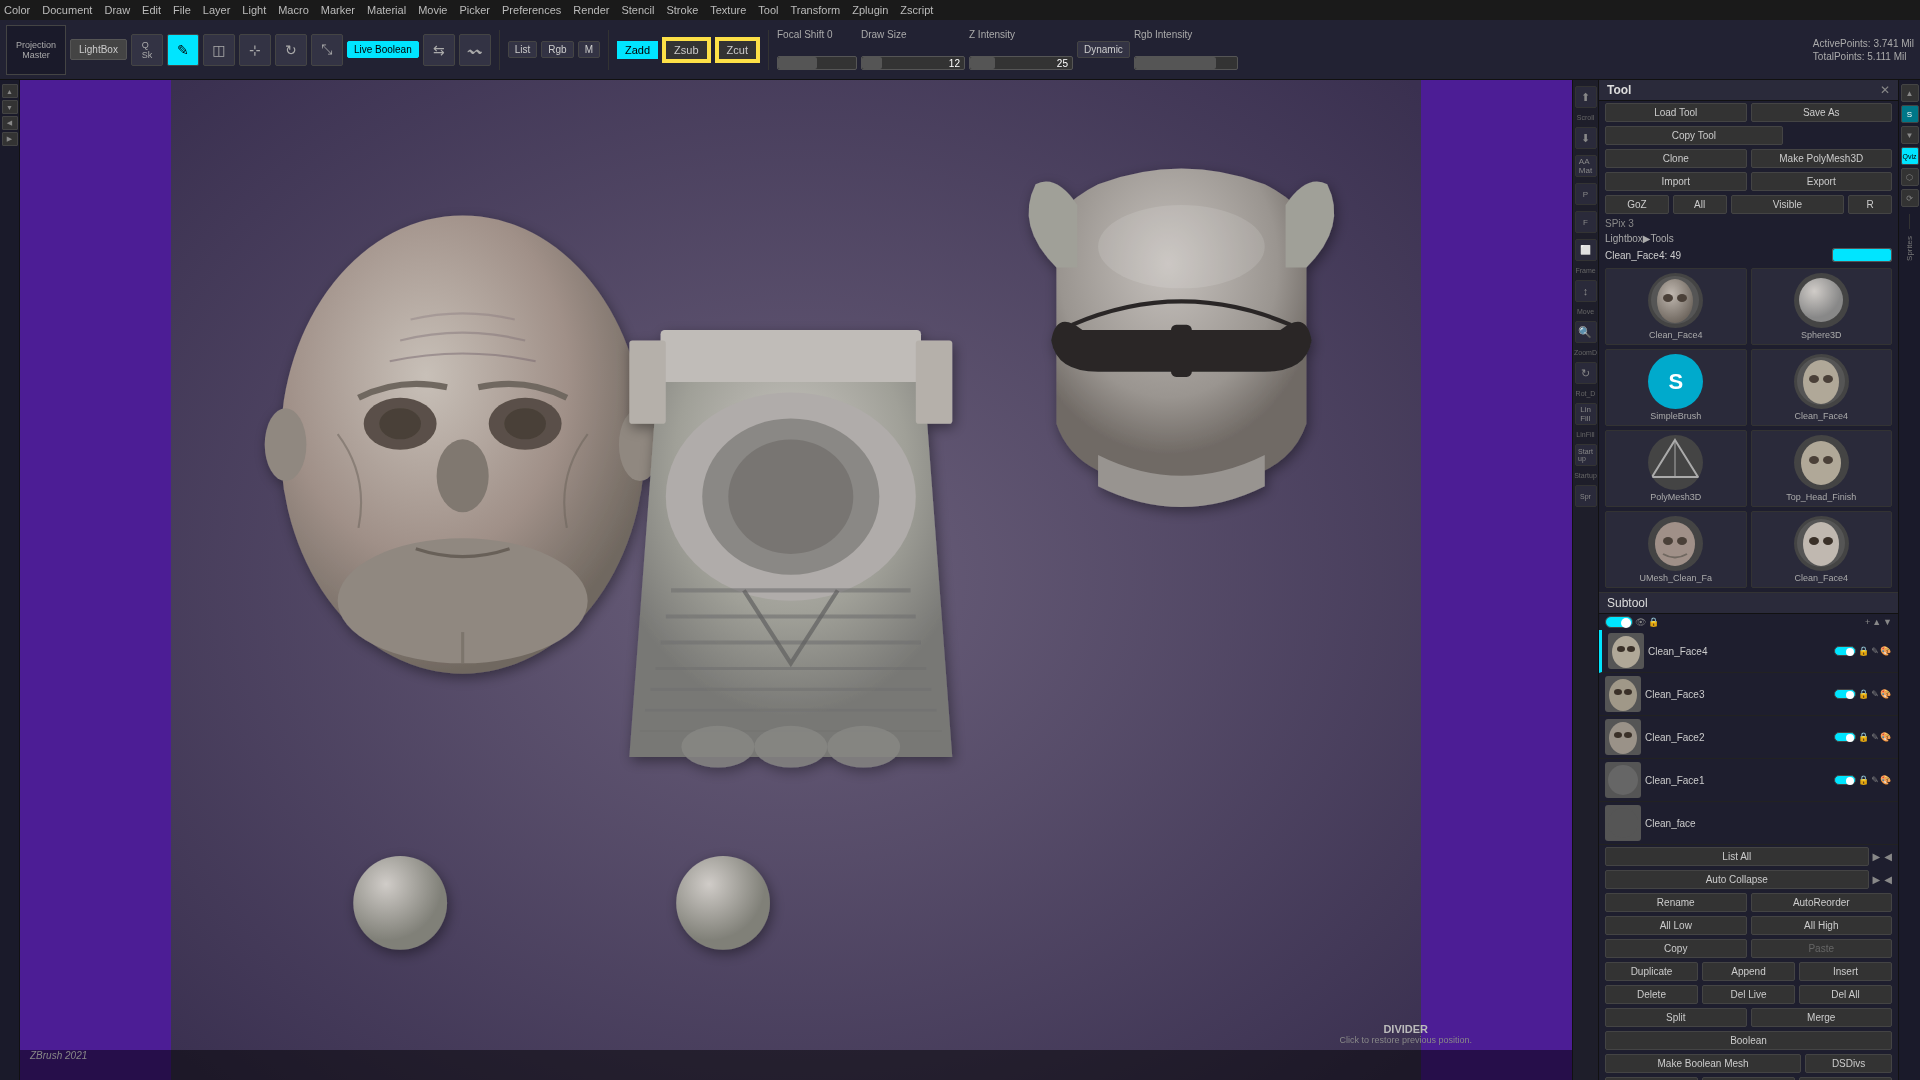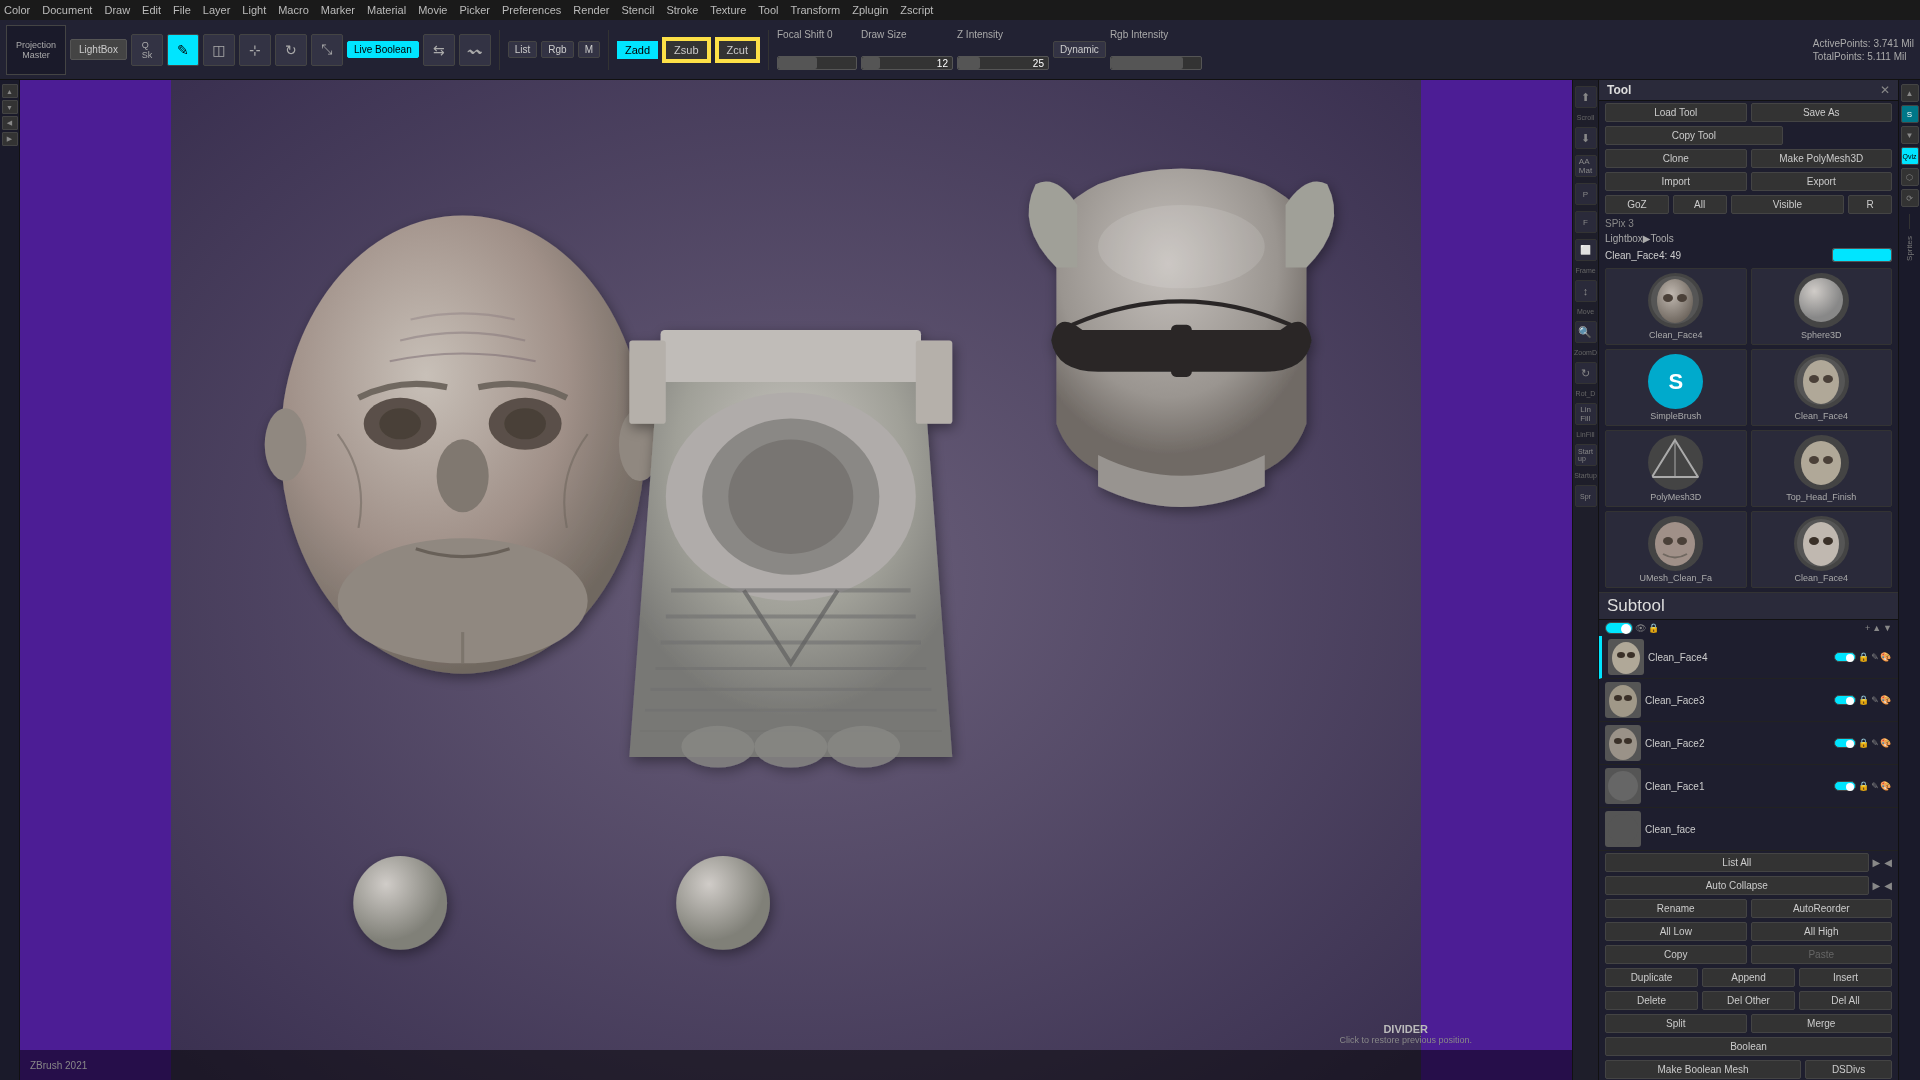--- a/index.html
+++ b/index.html
@@ -46,21 +46,21 @@
     }
 
     .zadd-btn { background: #00e5ff; color: #000; padding: 3px 8px; font-size: 11px; border: none; cursor: pointer; }
     .zsub-btn { background: #333; color: #ccc; padding: 3px 8px; font-size: 11px; border: 4px solid #fde047; cursor: pointer; }
 
     .slider-group {
       display: flex; flex-direction: column; align-items: flex-start; gap: 16px;
     }
     .slider-label { font-size: 10px; color: #aaa; }
     .slider-track {
-      width: 92px; height: 14px; background: #333; border: 1px solid #555;
+      width: 104px; height: 14px; background: #333; border: 1px solid #555;
       border-radius: 2px; position: relative; cursor: pointer;
     }
     .slider-fill {
       height: 100%; background: #555; border-radius: 2px;
     }
     .slider-val {
       position: absolute; right: 4px; top: 0; font-size: 10px; color: #fff;
       line-height: 14px;
     }
 
@@ -90,22 +90,22 @@
     }
 
     
     #canvas-svg {
       width: 100%; height: 100%;
     }
 
     
     #canvas-bottom {
       position: absolute; bottom: 0; left: 0; right: 0; height: 30px;
-      background: rgba(0,0,0,0.5); display: flex; align-items: center; padding: 0 10px;
-      font-size: 11px; color: #ccc; gap: 10px;
+      background: rgba(0,0,0,0.5); display: flex; padding: 0 10px;
+      font-size: 11px; color: #ccc; gap: 10px; font-style: italic;
     }
     .divider-label {
       position: absolute; bottom: 35px; right: 100px; font-size: 10px; color: #aaa;
       text-align: center;
     }
 
     
     #right-panel {
       width: 300px; background: #1e1e2e; border-left: 1px solid #111;
       display: flex; flex-direction: column; overflow-y: auto;
@@ -138,21 +138,21 @@
       cursor: pointer; padding: 4px; border: 1px solid #333; border-radius: 2px;
       background: #2a2a3a;
     }
     .tool-thumb {
       width: 55px; height: 55px; background: #444; border-radius: 50%;
       display: flex; align-items: center; justify-content: center; overflow: hidden;
     }
     .tool-label { font-size: 9px; color: #aaa; text-align: center; }
 
     .subtool-header {
-      background: #2a2a3a; padding: 3px 8px; font-size: 17px; color: #ddd;
+      background: #2a2a3a; padding: 3px 8px; font-size: 12px; color: #ddd;
       border-top: 1px solid #333; border-bottom: 1px solid #111;
     }
 
     .subtool-item {
       display: flex; align-items: center; gap: 4px; padding: 3px 6px;
       border-bottom: 1px solid #222; cursor: pointer;
     }
     .subtool-item.active { border-left: 3px solid #00e5ff; }
     .subtool-thumb {
       width: 36px; height: 36px; background: #555; border-radius: 3px;
@@ -747,21 +747,21 @@
     </div>
 
     <div class="panel-row">
       <button class="panel-btn">Duplicate</button>
       <button class="panel-btn">Append</button>
       <button class="panel-btn">Insert</button>
     </div>
 
     <div class="panel-row">
       <button class="panel-btn">Delete</button>
-      <button class="panel-btn">Del Other</button>
+      <button class="panel-btn">Del Live</button>
       <button class="panel-btn">Del All</button>
     </div>
 
     <div class="panel-row">
       <button class="panel-btn">Split</button>
       <button class="panel-btn">Merge</button>
     </div>
 
     <div class="panel-row">
       <button class="panel-btn">Boolean</button>

